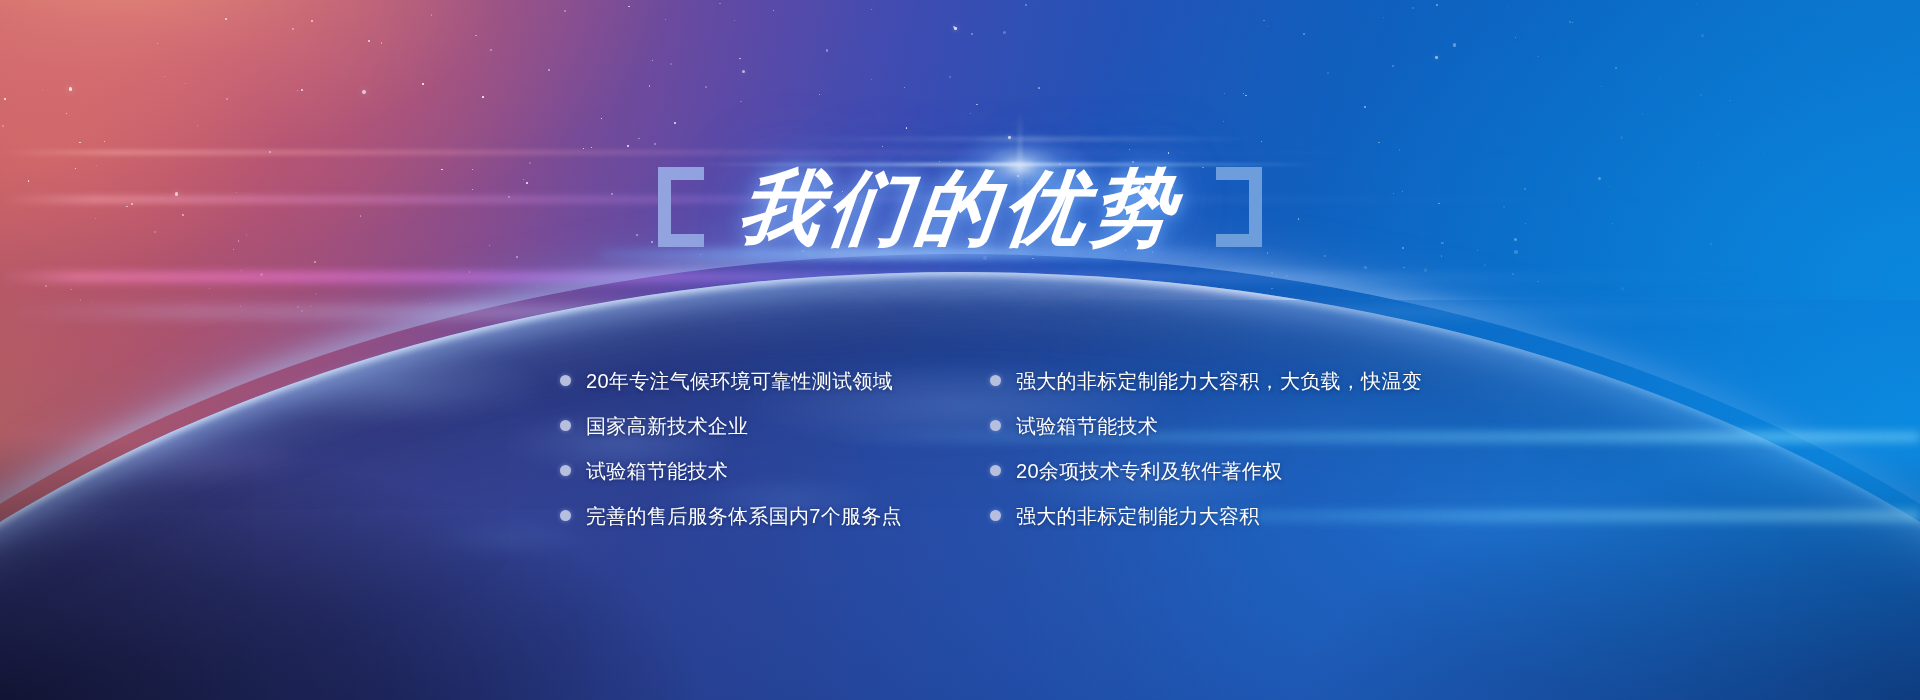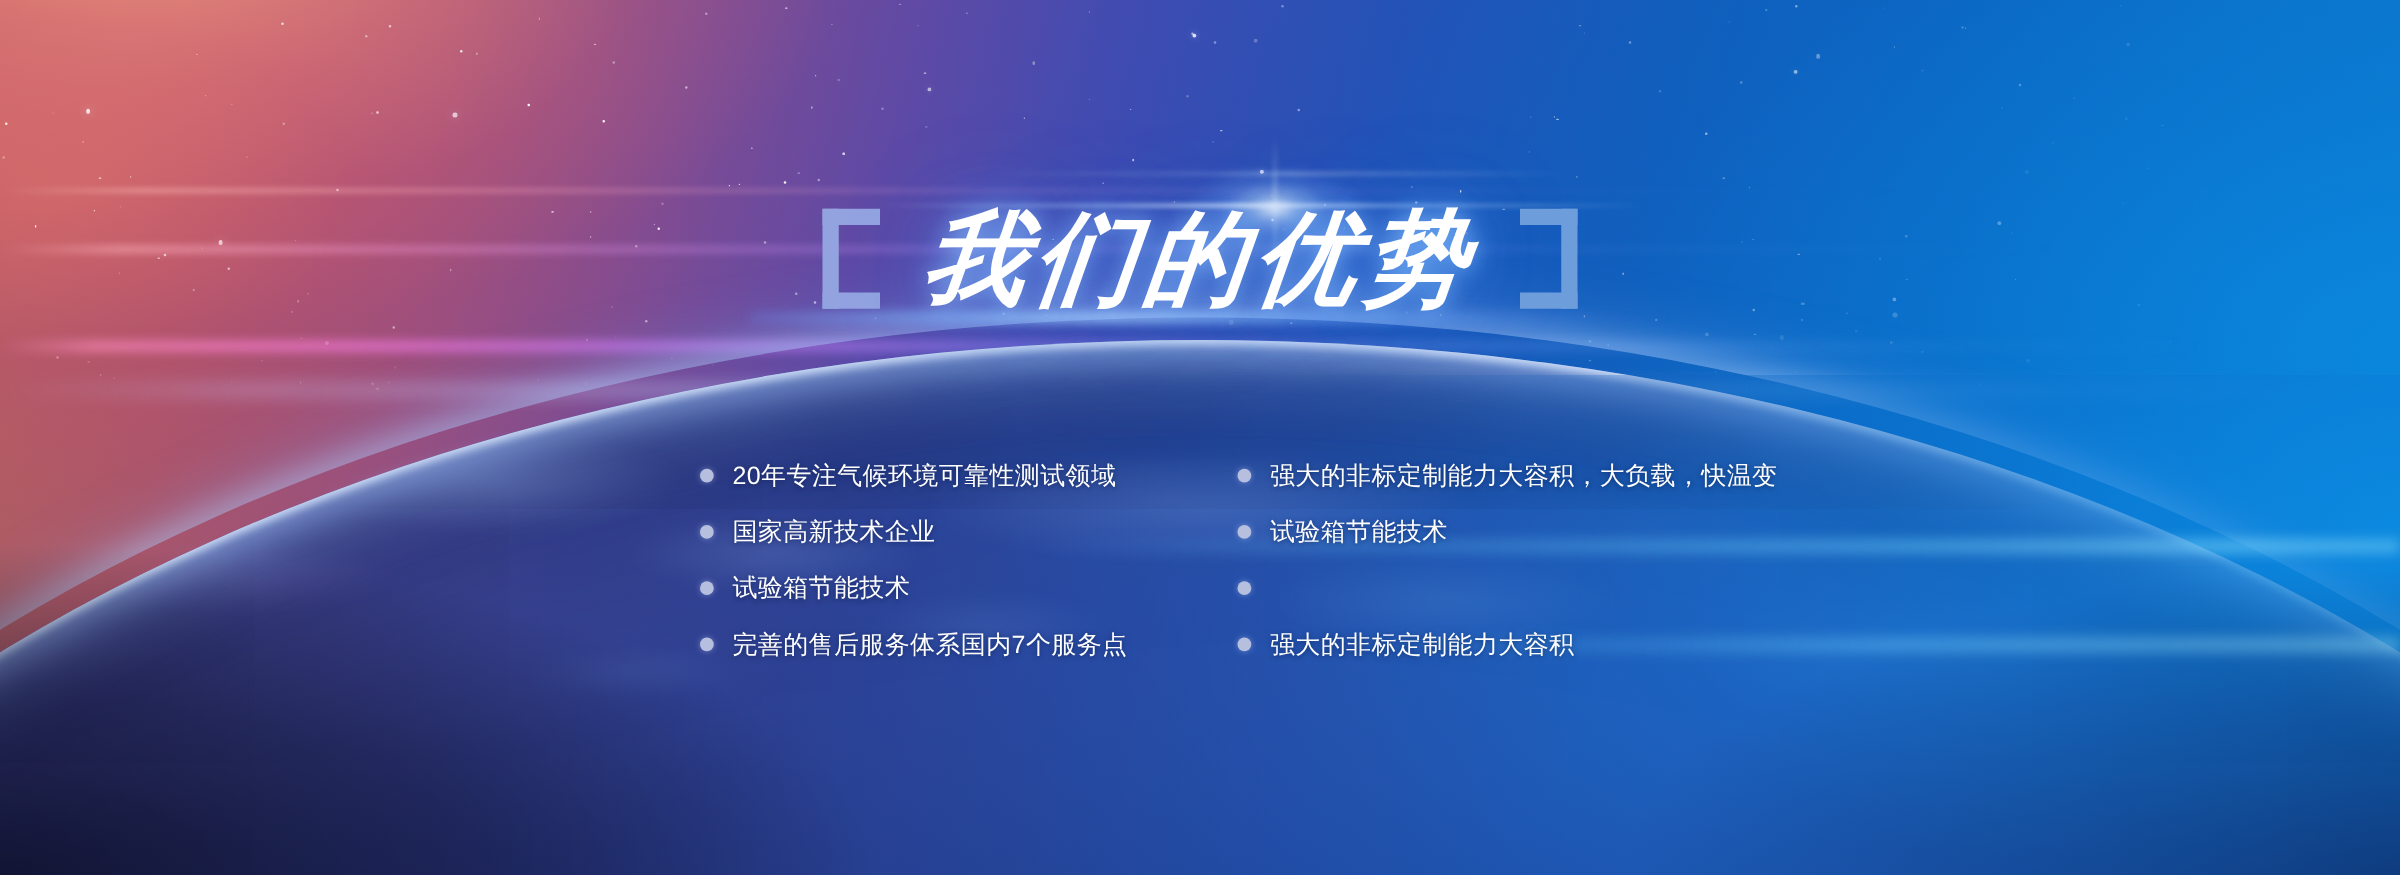--- a/index.html
+++ b/index.html
@@ -744,20 +744,21 @@
         <div class="bullet-row">
           <span class="bullet-dot"></span>
           <span class="bullet-text">强大的非标定制能力大容积，大负载，快温变</span>
         </div>
         <div class="bullet-row">
           <span class="bullet-dot"></span>
           <span class="bullet-text">试验箱节能技术</span>
         </div>
         <div class="bullet-row">
           <span class="bullet-dot"></span>
+          <span class="bullet-text">20余项技术专利及软件著作权</span>
         </div>
         <div class="bullet-row">
           <span class="bullet-dot"></span>
           <span class="bullet-text">强大的非标定制能力大容积</span>
         </div>
       </div>
 
     </div>
   </div>
 </div>

